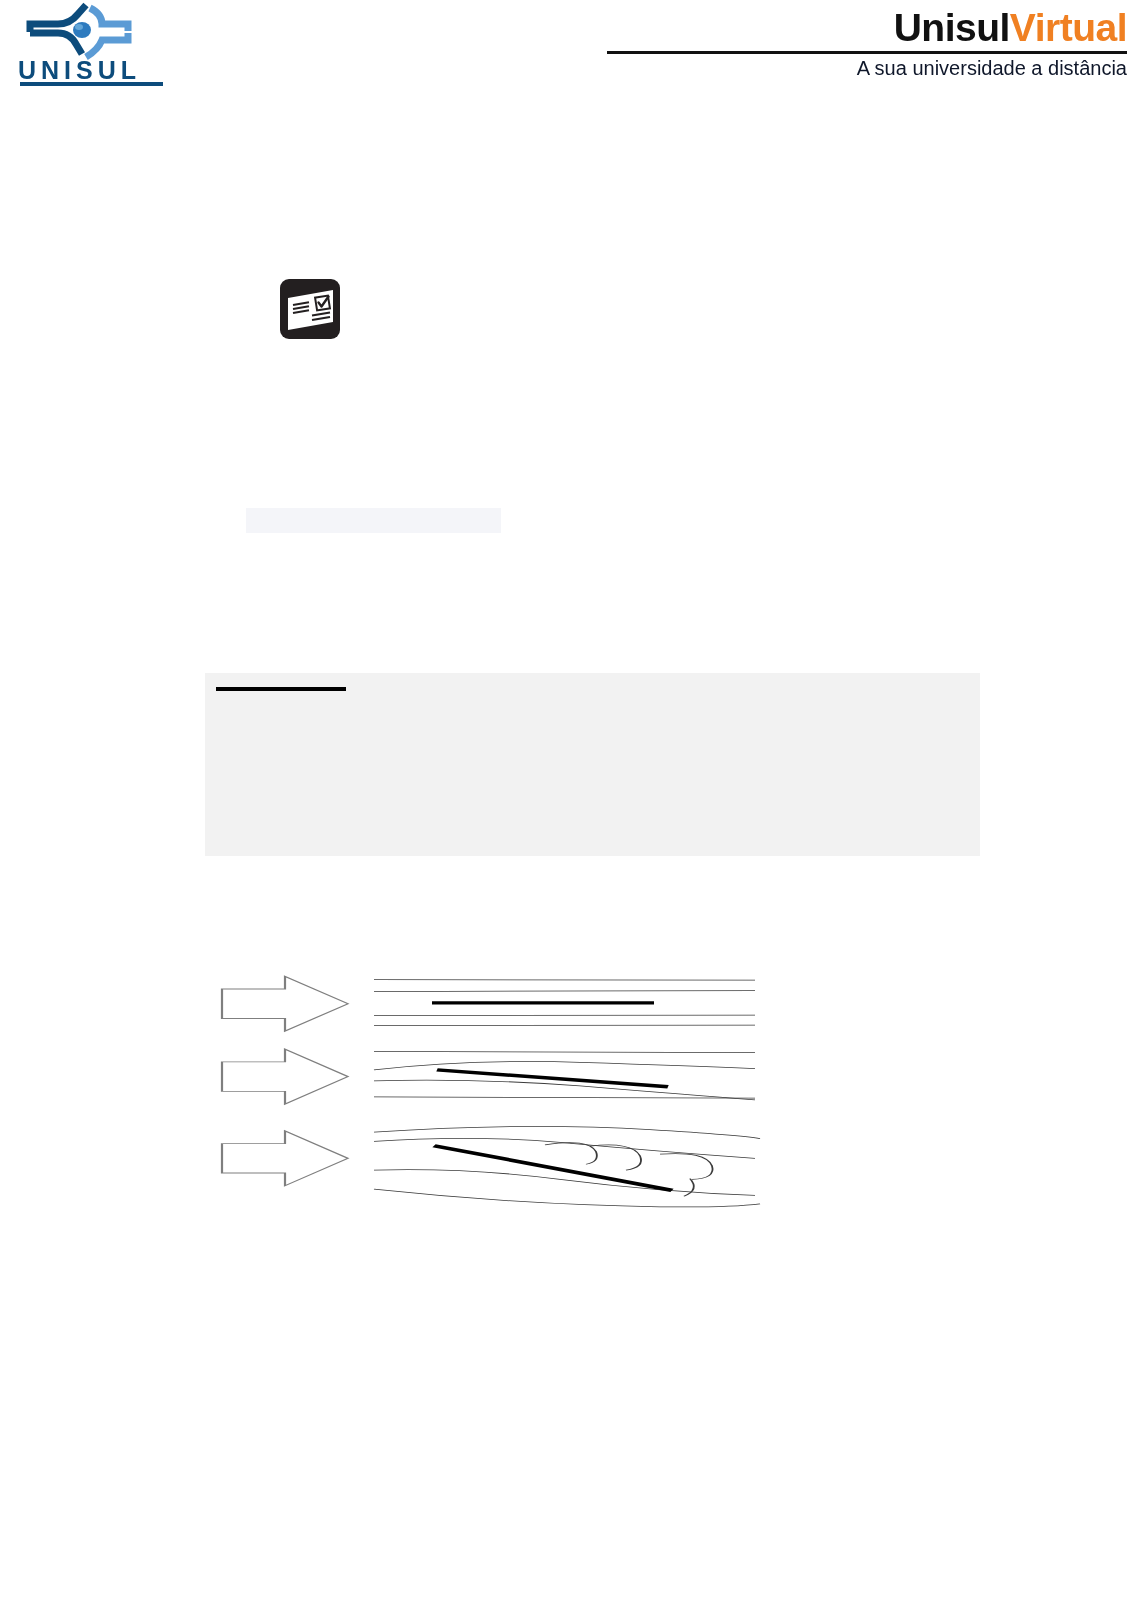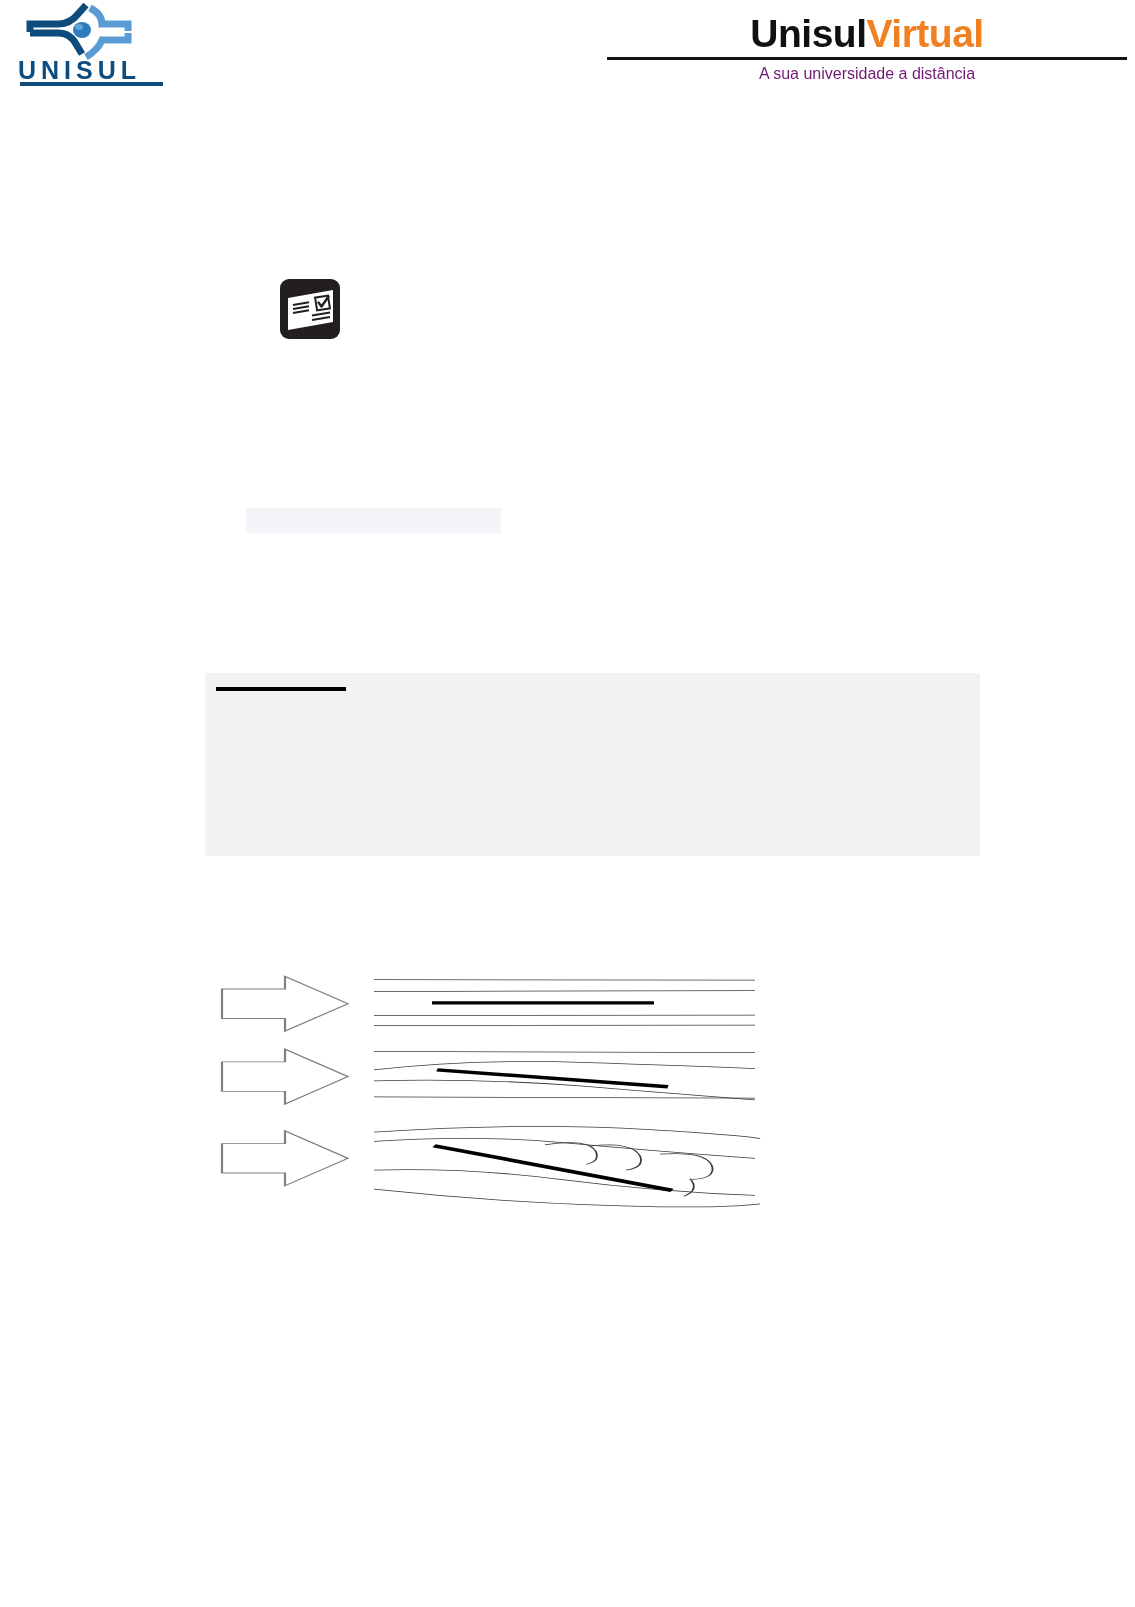--- a/index.html
+++ b/index.html
@@ -47,45 +47,45 @@
     left: 2px;
     bottom: -3px;
     width: 143px;
     height: 4px;
     background: #0d4c7c;
   }
 
   #uv-brand {
     position: absolute;
     right: 8px;
-    top: 12px;
-    text-align: center;
+    top: 6px;
+    text-align: right;
     width: 520px;
   }
   #uv-title {
     font-family: "Liberation Sans", sans-serif;
     font-weight: bold;
     font-size: 39px;
     line-height: 44px;
     letter-spacing: -0.5px;
     white-space: nowrap;
   }
   #uv-title .uv-black { color: #111111; }
   #uv-title .uv-orange { color: #f08022; }
   #uv-rule {
     height: 3px;
     background: #111111;
     margin: 1px 0 2px 0;
     width: 100%;
   }
   #uv-tagline {
     font-family: "Liberation Sans", sans-serif;
-    font-size: 16px;
+    font-size: 20px;
     line-height: 24px;
-    color: #701a75;
+    color: #0f172a;
     white-space: nowrap;
   }
 
   
   #checklist-icon {
     position: absolute;
     left: 279px;
     top: 278px;
     width: 62px;
     height: 62px;

